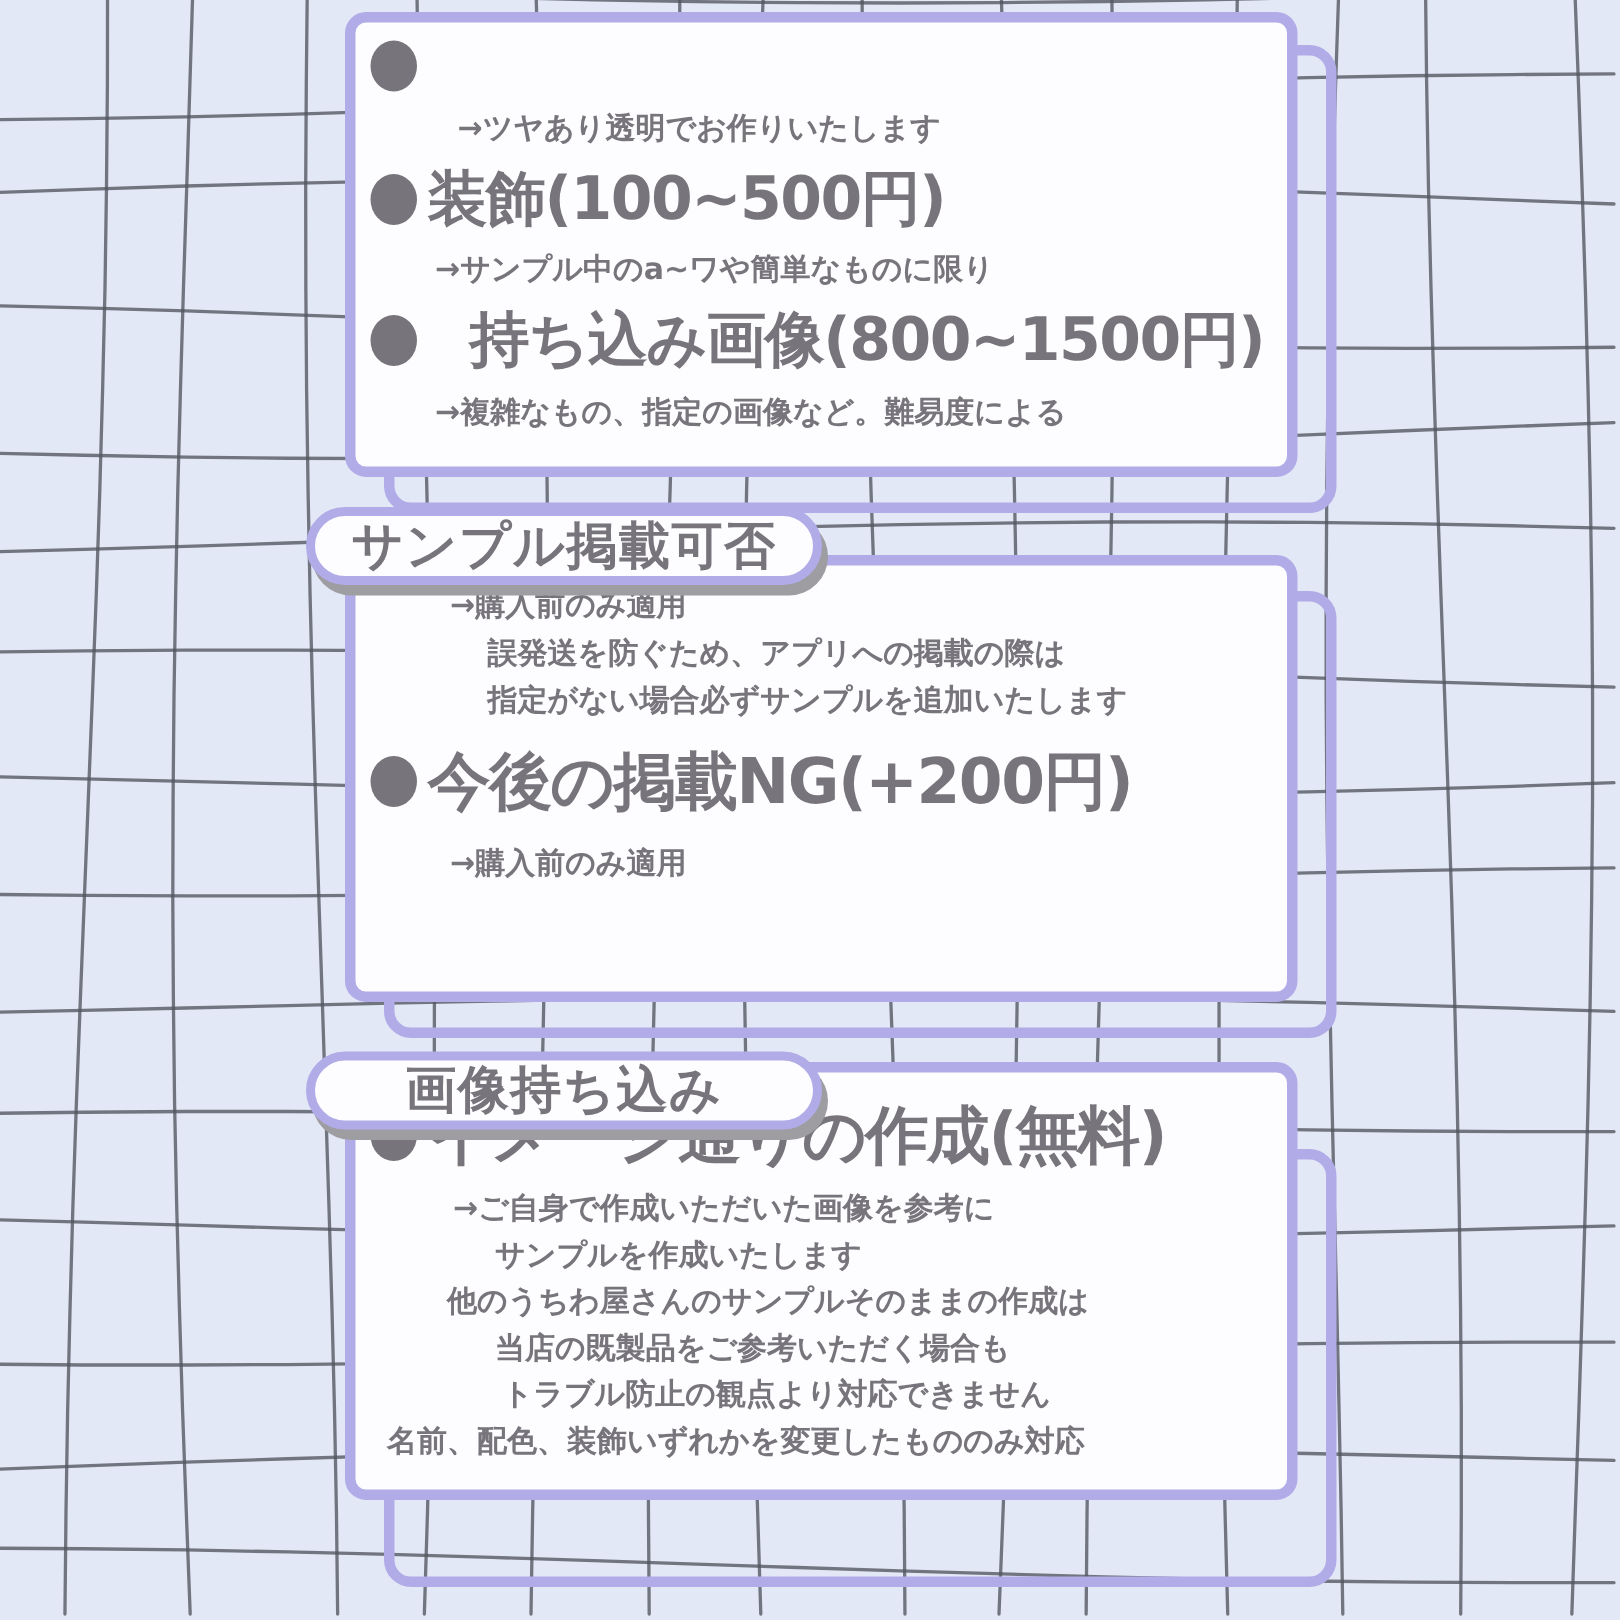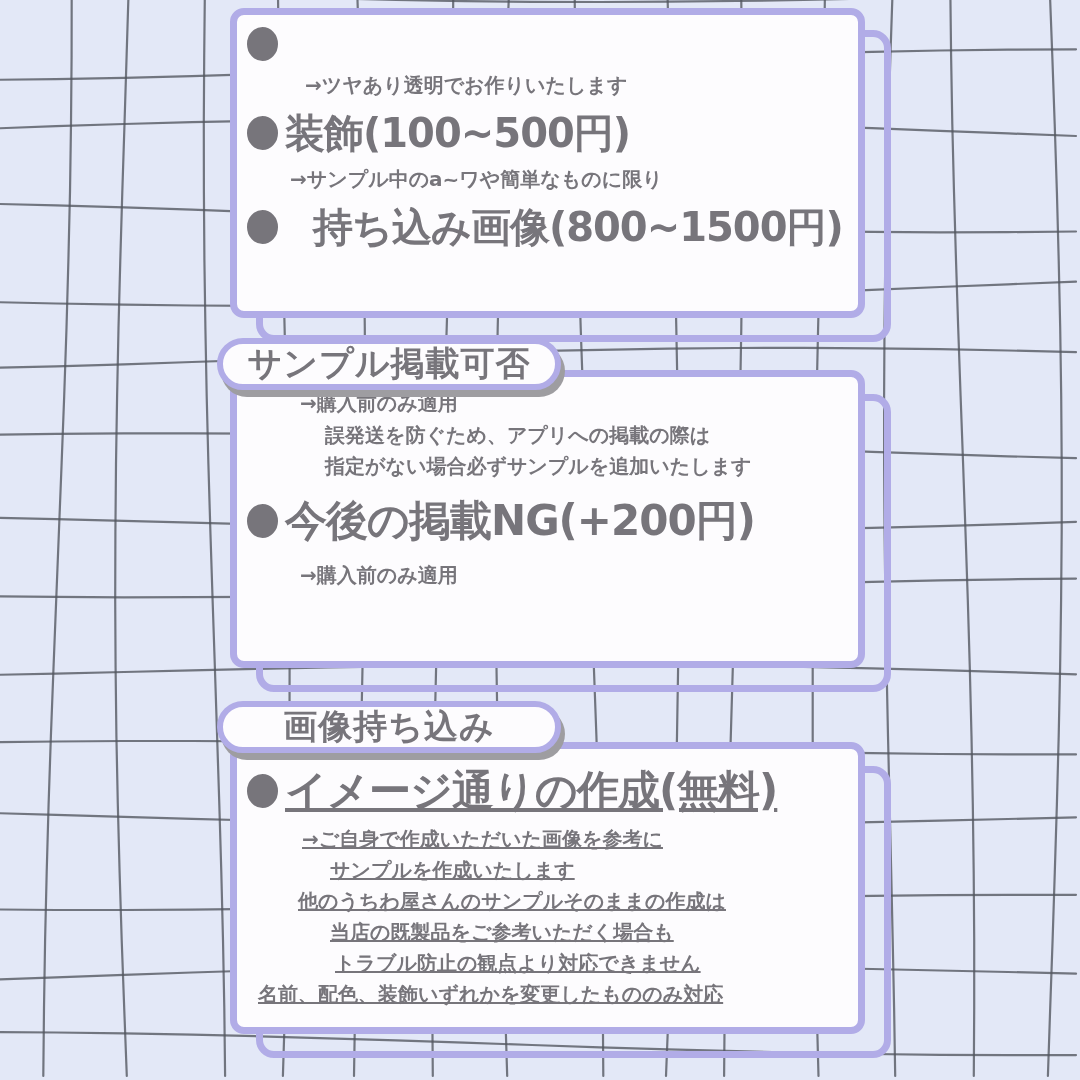--- a/index.html
+++ b/index.html
@@ -39,26 +39,26 @@
   .box{
     position:absolute;
     left:230px; width:635px;
     background:var(--boxwhite);
     border:7px solid var(--accent);
     border-radius:14px;
     overflow:hidden;
   }
   #box1{ top:8px;   height:310px; }
   #box2{ top:370px; height:298px; }
-  #box3{ top:742px; height:292px;text-decoration:underline; }
+  #box3{ top:708px; height:292px; }
 
   
   .pill{
     position:absolute;
-    left:217px; width:344px; height:52px;
+    left:204px; width:344px; height:52px;
     background:var(--boxwhite);
     border:6px solid var(--accent);
     border-radius:30px;
     box-shadow:4px 7px 0 var(--pillshadow);
     display:flex; align-items:center; justify-content:center;
     font-size:34px;
     letter-spacing:1px;
     color:var(--txt);
     z-index:5;
   }
@@ -164,20 +164,21 @@
     <div class="note n1">→ツヤあり透明でお作りいたします</div>
     <div class="title-row t2">
       <span class="bullet"></span>
       <span class="title-text">装飾(100~500円)</span>
     </div>
     <div class="note n2">→サンプル中のa~ワや簡単なものに限り</div>
     <div class="title-row t3">
       <span class="bullet"></span>
       <span class="title-text">持ち込み画像(800~1500円)</span>
     </div>
+    <div class="note n3">→複雑なもの、指定の画像など。難易度による</div>
   </div>
 
   <div class="pill" id="pill2">サンプル掲載可否</div>
   <div class="box big" id="box2">
     <div class="note n1">→購入前のみ適用</div>
     <div class="note n2">誤発送を防ぐため、アプリへの掲載の際は</div>
     <div class="note n3">指定がない場合必ずサンプルを追加いたします</div>
     <div class="title-row t2">
       <span class="bullet"></span>
       <span class="title-text">今後の掲載NG(+200円)</span>

